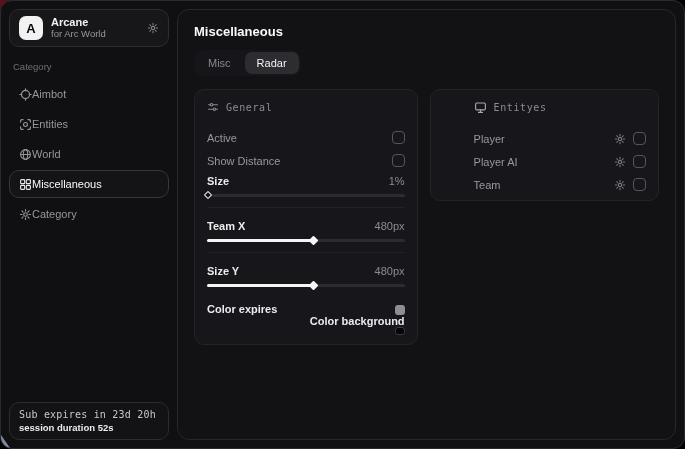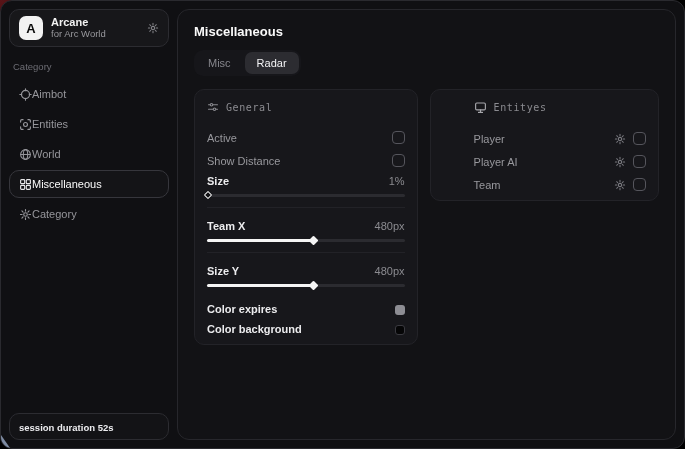--- a/index.html
+++ b/index.html
@@ -140,20 +140,21 @@
             <path d="M8 1.8v2M8 12.2v2M1.8 8h2M12.2 8h2M3.6 3.6l1.4 1.4M11 11l1.4 1.4M12.4 3.6L11 5M5 11l-1.4 1.4"></path>
           </svg>
         </span>
         <span>Category</span>
       </div>
     </div>
 
     <div class="sidebar-spacer"></div>
 
     <div class="sub-card">
+      <div class="sub-line1">Sub expires in 23d 20h</div>
       <div class="sub-line2">session duration 52s</div>
     </div>
   </div>
 
   <div class="main">
     <div class="page-title">Miscellaneous</div>
 
     <div class="tabbar">
       <div class="tab">Misc</div>
       <div class="tab active">Radar</div>
@@ -216,21 +217,21 @@
             <div class="slider-track"></div>
             <div class="slider-fill" style="width: 54%;"></div>
             <div class="slider-thumb" style="left: calc(54% - 4px);"></div>
           </div>
         </div>
 
         <div class="row" style="height:20px;">
           <span class="row-label strong">Color expires</span>
           <span class="swatch" style="background: rgb(141, 141, 147);"></span>
         </div>
-        <div class="row" style="height:20px;">
+        <div class="row" style="height:20px;flex-direction:column;">
           <span class="row-label strong">Color background</span>
           <span class="swatch" style="border: 1px solid rgb(58, 58, 64); background: rgb(5, 5, 6);"></span>
         </div>
       </div>
 
       <div class="panel panel-entities">
         <div class="panel-header">
           <span class="icon">
             <svg width="13" height="13" viewBox="0 0 16 16" fill="none" stroke="#a8a8ad" stroke-width="1.4" stroke-linecap="round">
               <rect x="2" y="2.5" width="12" height="8.5" rx="1.5"></rect>

